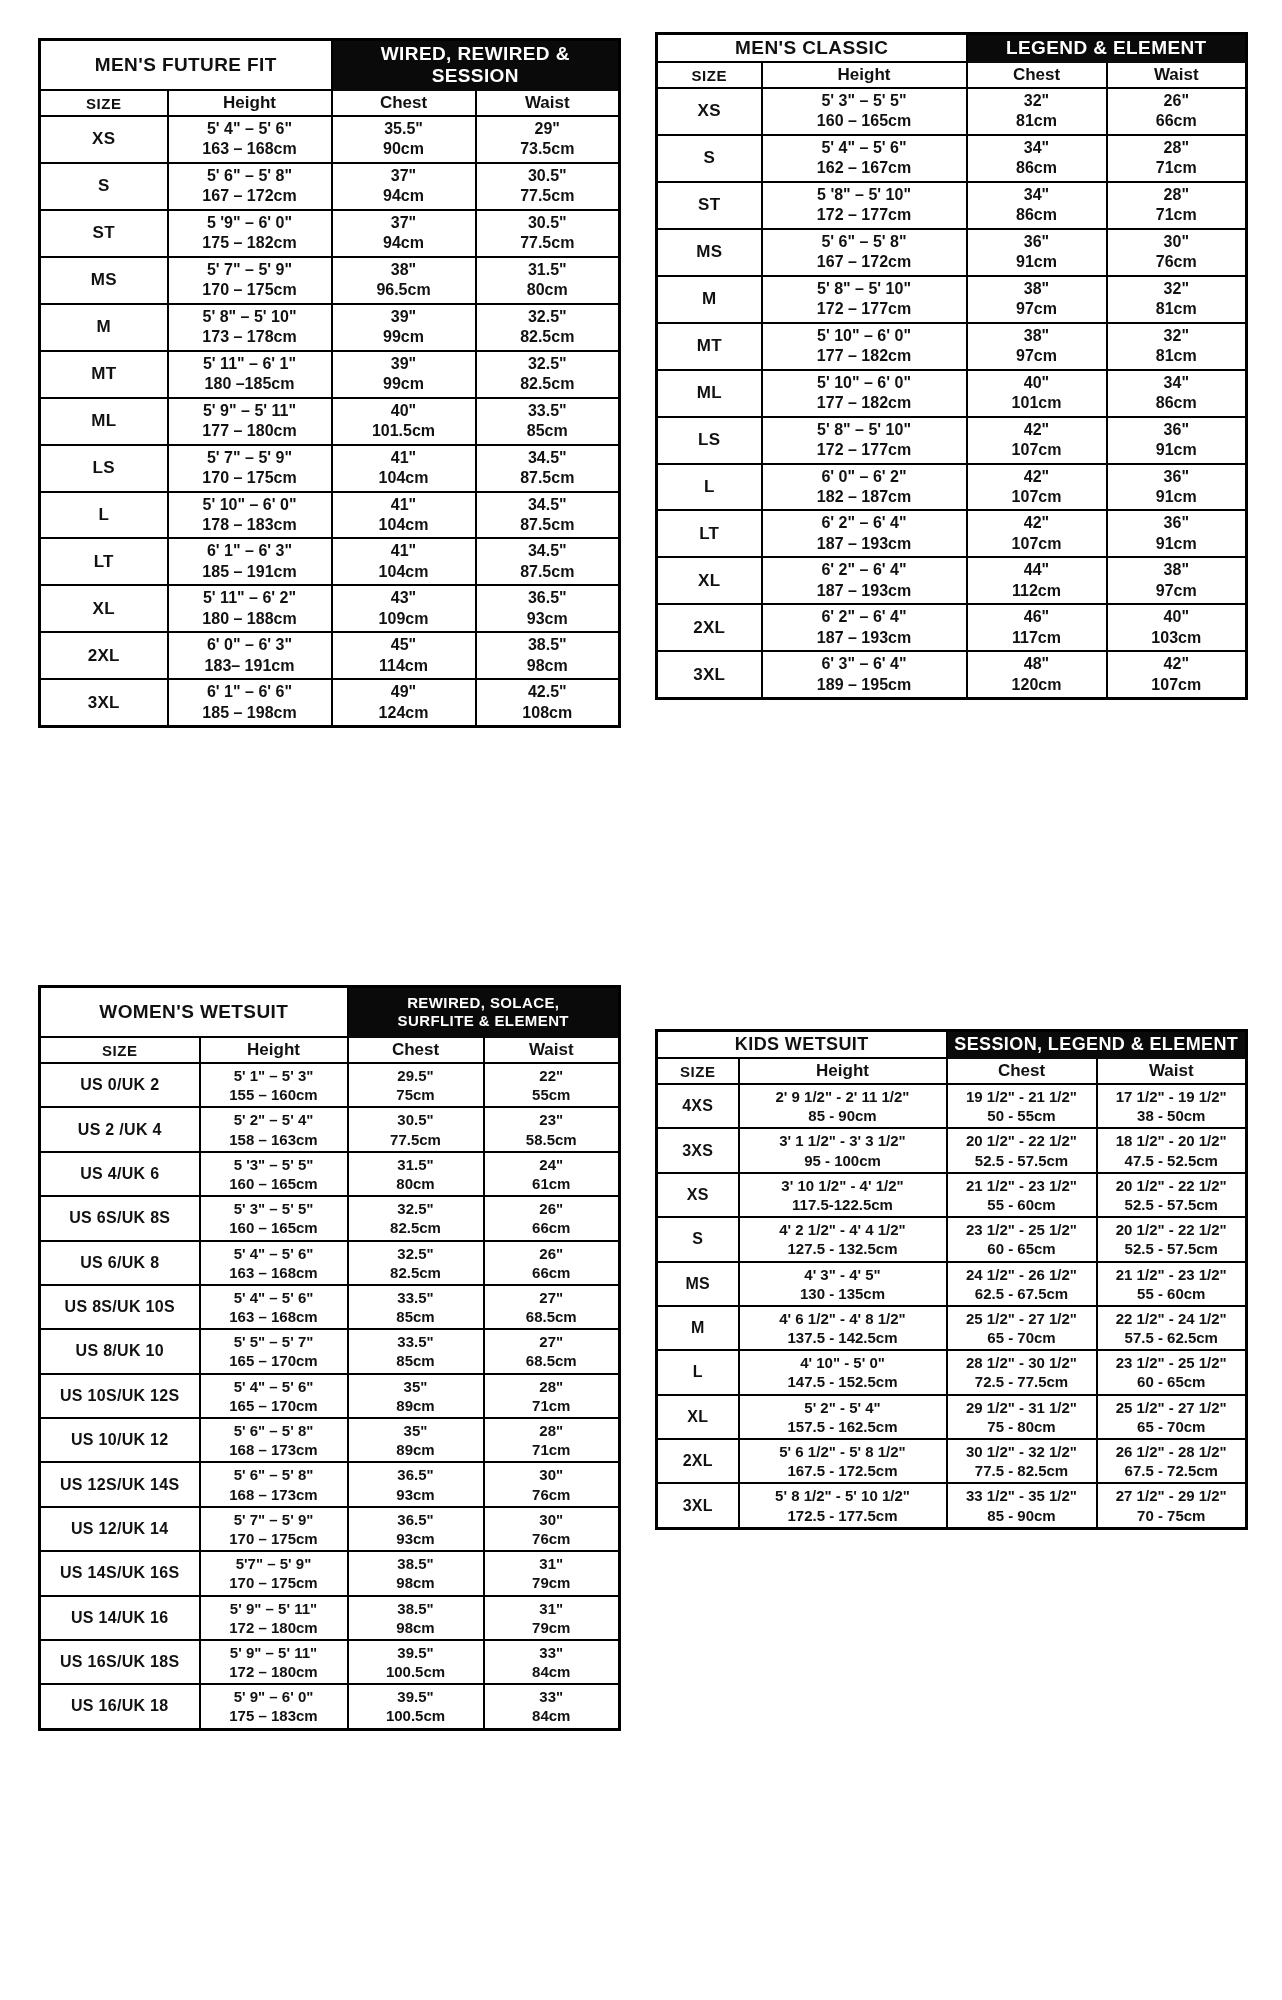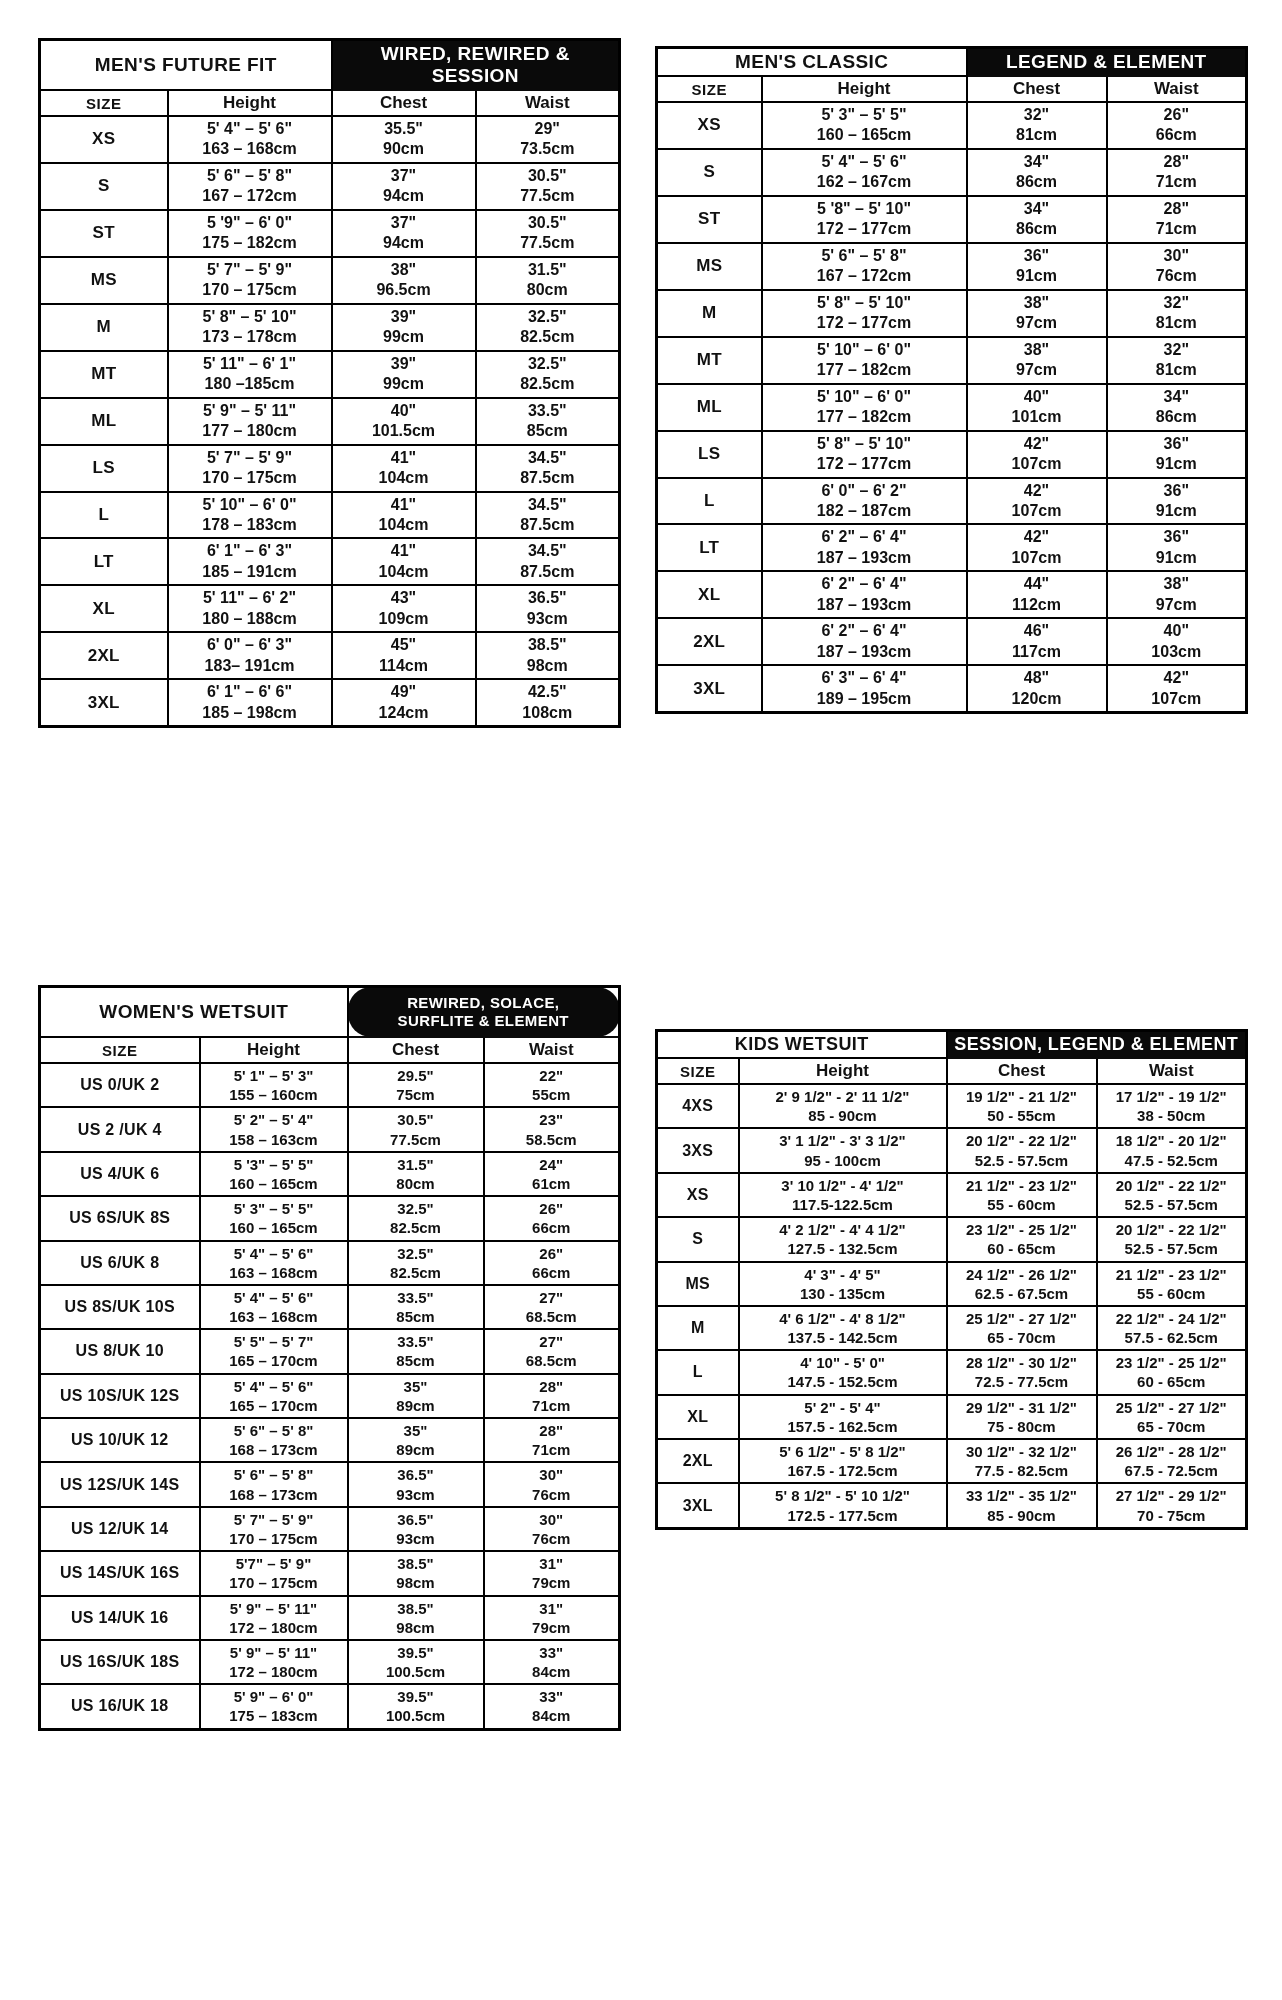--- a/index.html
+++ b/index.html
@@ -69,21 +69,21 @@
   .meas {
     font-size: 16px;
     line-height: 1.28;
     padding: 6px 2px;
   }
   .meas .l1 { display: block; }
   .meas .l2 { display: block; }
 
   
   #tbl-mens-future-fit { left: 38px;  top: 38px;  width: 580px; }
-  #tbl-mens-classic    { left: 655px; top: 46px;  width: 590px; }
+  #tbl-mens-classic    { left: 655px; top: 32px;  width: 590px; }
   #tbl-womens-wetsuit  { left: 38px;  top: 985px; width: 580px; }
   #tbl-kids-wetsuit    { left: 655px; top: 1029px; width: 590px; }
 
   
   #tbl-mens-future-fit .c-size   { width: 128px; }
   #tbl-mens-future-fit .c-height { width: 164px; }
   #tbl-mens-future-fit .c-chest  { width: 144px; }
   #tbl-mens-future-fit .c-waist  { width: 144px; }
 
   #tbl-mens-classic .c-size   { width: 105px; }
@@ -100,21 +100,21 @@
 
   #tbl-kids-wetsuit .c-size   { width: 82px; }
   #tbl-kids-wetsuit .c-height { width: 208px; }
   #tbl-kids-wetsuit .c-chest  { width: 150px; }
   #tbl-kids-wetsuit .c-waist  { width: 150px; }
   #tbl-kids-wetsuit .meas     { font-size: 15px; }
   #tbl-kids-wetsuit .sizecell { font-size: 16px; }
   #tbl-kids-wetsuit .title-cell { font-size: 18px; }
 
   
-  #tbl-womens-wetsuit .title-cell.dark { font-size: 15px; line-height: 1.2; padding: 6px 4px; border-radius: 23px; }
+  #tbl-womens-wetsuit .title-cell.dark { font-size: 15px; line-height: 1.2; padding: 6px 4px; }
 </style>
 </head>
 <body>
 
 <div class="page">
 
   <table class="chart" id="tbl-mens-future-fit">
     <colgroup>
       <col class="c-size">
         <col class="c-height">

